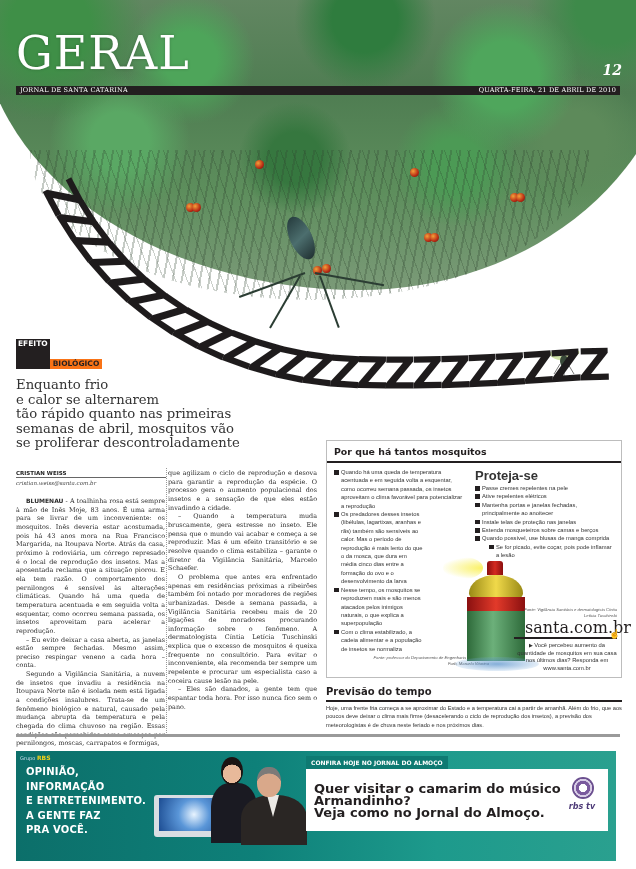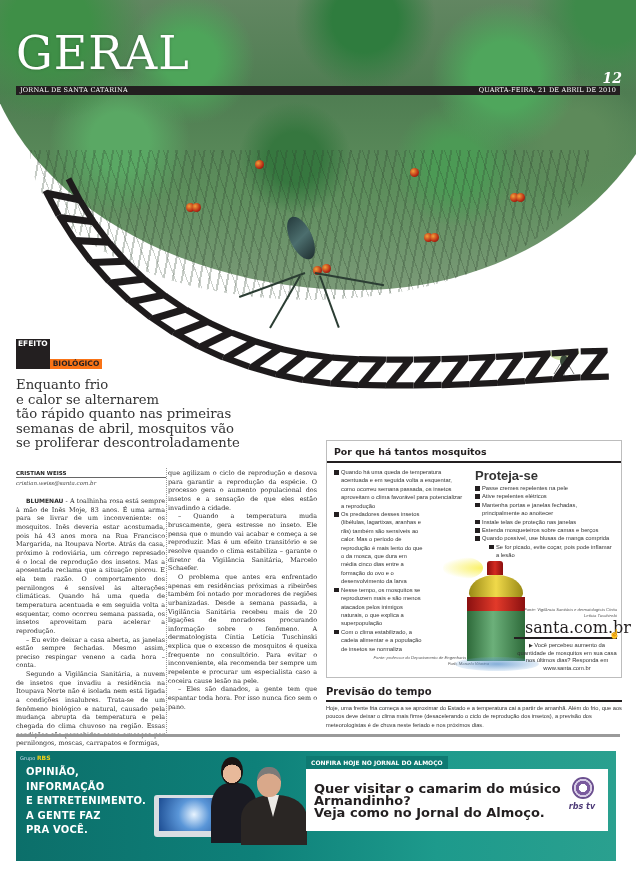--- a/index.html
+++ b/index.html
@@ -48,21 +48,21 @@
   
   .section-title {
     position: absolute; left: 16px; top: 30px;
     font-family: "DejaVu Serif", serif; font-size: 46px; font-weight: normal;
     letter-spacing: 1px; color: #fff; line-height: 1;
     text-shadow: 0 0 3px rgba(0,0,0,.25);
   }
   .page-number {
     position: absolute; right: 14px; top: 62px;
     font-family: "DejaVu Serif", serif; font-style: italic; font-weight: bold;
-    font-size: 14px; color: #fff; margin-top: 8px;
+    font-size: 14px; color: #fff;
   }
   .header-bar {
     position: absolute; left: 16px; top: 86px; width: 604px; height: 9px;
     background: #231f20; color: #fff;
     font-family: "DejaVu Serif", serif; font-size: 6.5px; line-height: 9px;
     display: flex; justify-content: space-between; padding: 0 4px;
     letter-spacing: .2px;
   }
 
   

